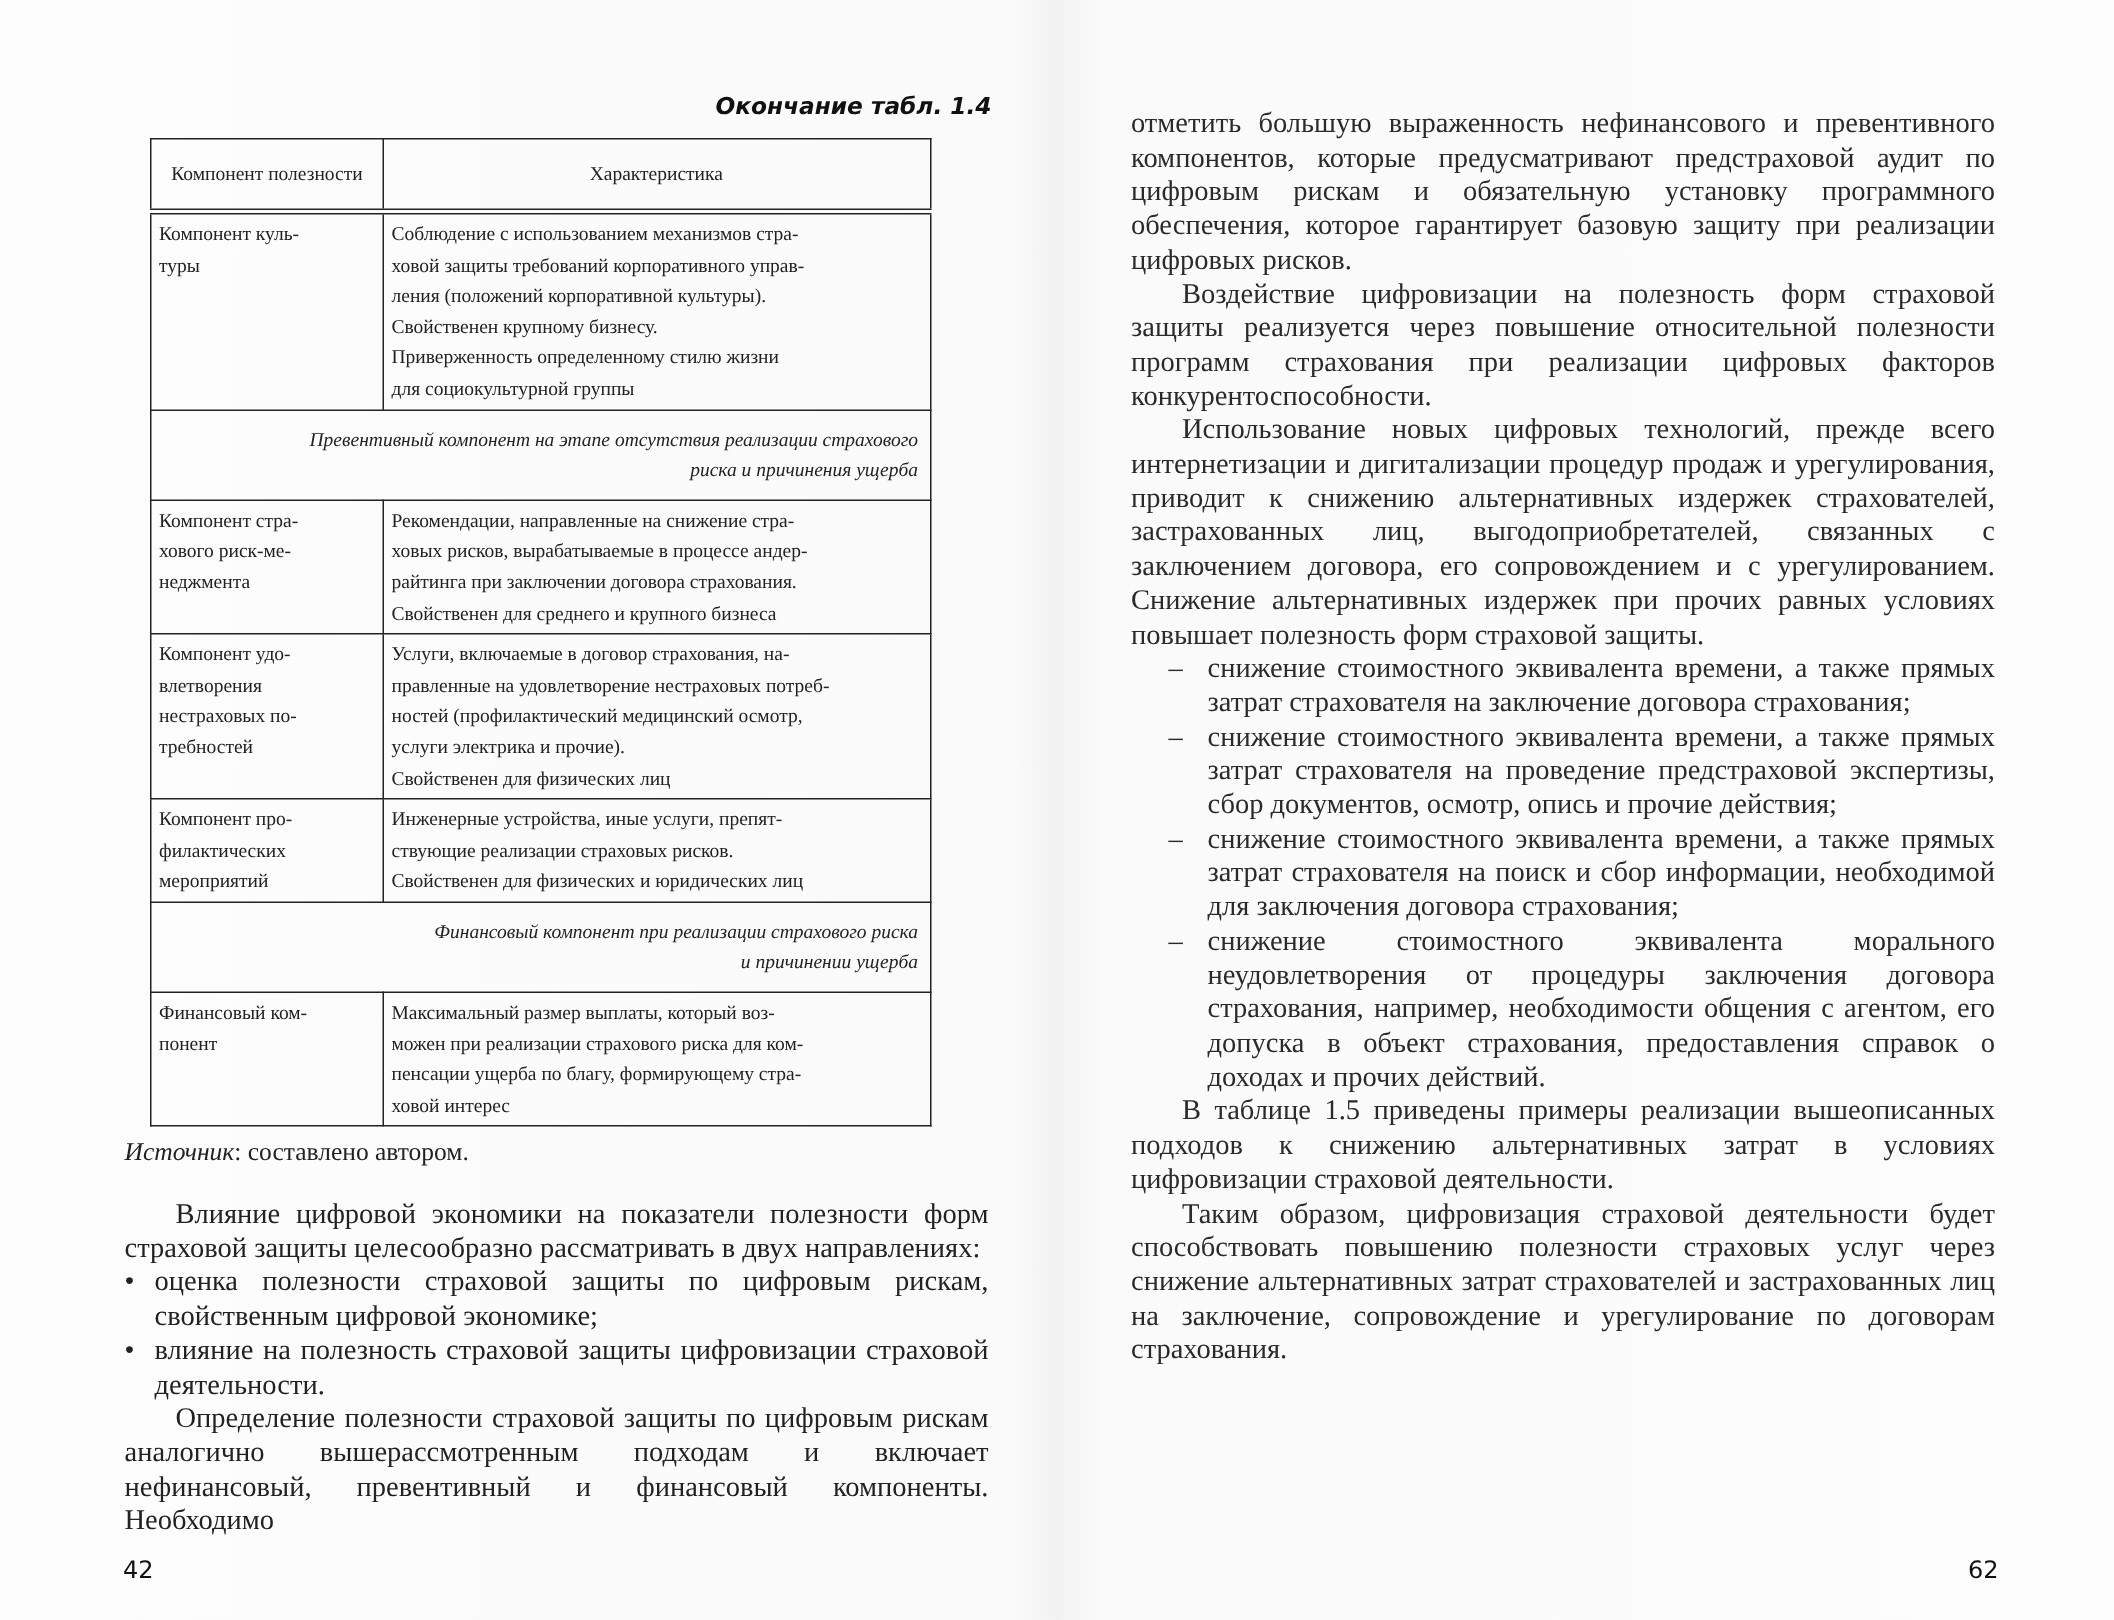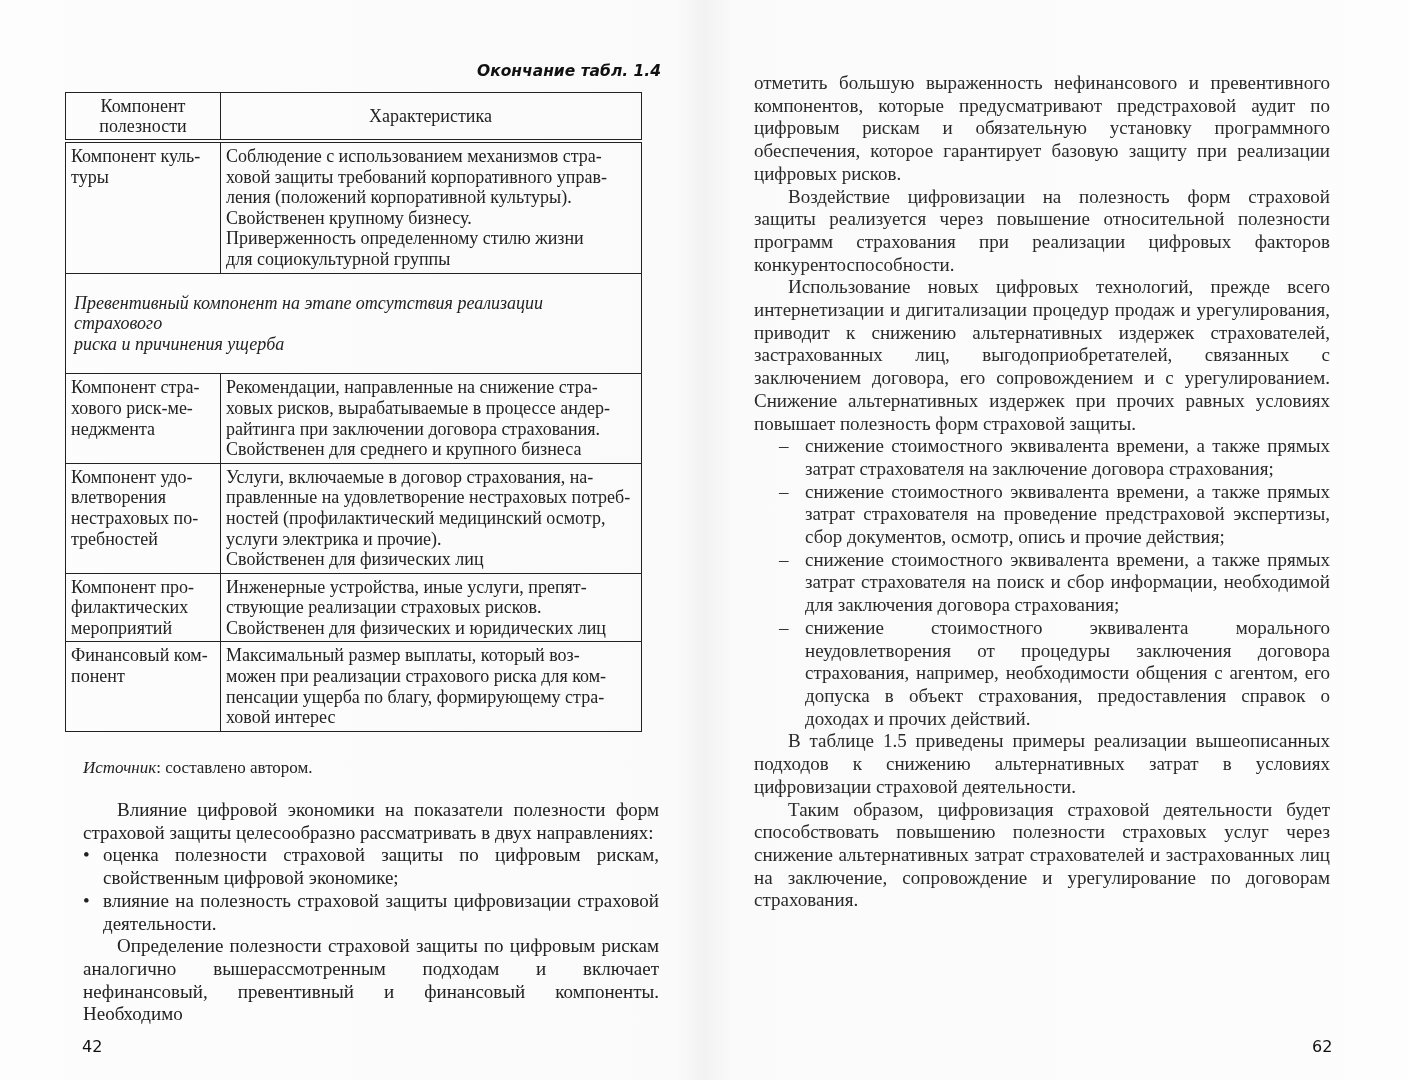--- a/index.html
+++ b/index.html
@@ -20,36 +20,36 @@
   .page-right { left: 705px; width: 704px; }
 
   .table-caption {
     position: absolute; left: 83px; width: 578px; top: 62px;
     text-align: right;
     font-family: "DejaVu Sans", sans-serif;
     font-style: italic;
     font-size: 15.5px; color: #111; font-weight: bold;
   }
   table.comp {
-    position: absolute; left: 65px; top: 92px; width: 577px;
+    position: absolute; left: 100px; top: 92px; width: 521px;
     border-collapse: collapse;
-    font-size: 18px; line-height: 20.6px; color: #222;
+    font-size: 13px; line-height: 20.6px; color: #222;
   }
   table.comp td, table.comp th {
     border: 1.5px solid #222;
     vertical-align: top;
     padding: 3px 6px 3px 5px;
     font-weight: normal;
   }
   table.comp th { text-align: center; vertical-align: middle; }
   table.comp th.c1 { width: 143px; line-height: 20px; padding: 3px 4px; }
   table.comp thead tr { border-bottom: 4px double #222; }
   table.comp thead th { border-bottom: 4px double #222; height: 40px; }
   table.comp td.section {
-    text-align: left; font-style: italic; padding: 19px 8px;
+    text-align: right; font-style: italic; padding: 9px 8px;
   }
   table.comp td.c1 { width: 143px; }
 
   .source {
     position: absolute; left: 83px; top: 758px;
     font-size: 17px;
   }
   .source i { font-style: italic; }
 
   .text-block {
@@ -105,20 +105,23 @@
         </tr>
         <tr>
           <td class="c1">Компонент удо-<br>влетворения<br>нестраховых по-<br>требностей</td>
           <td>Услуги, включаемые в договор страхования, на-<br>правленные на удовлетворение нестраховых потреб-<br>ностей (профилактический медицинский осмотр,<br>услуги электрика и прочие).<br>Свойственен для физических лиц</td>
         </tr>
         <tr>
           <td class="c1">Компонент про-<br>филактических<br>мероприятий</td>
           <td>Инженерные устройства, иные услуги, препят-<br>ствующие реализации страховых рисков.<br>Свойственен для физических и юридических лиц</td>
         </tr>
         <tr>
+          <td colspan="2" class="section">Финансовый компонент при реализации страхового риска<br>и причинении ущерба</td>
+        </tr>
+        <tr>
           <td class="c1">Финансовый ком-<br>понент</td>
           <td>Максимальный размер выплаты, который воз-<br>можен при реализации страхового риска для ком-<br>пенсации ущерба по благу, формирующему стра-<br>ховой интерес</td>
         </tr>
       </tbody>
     </table>
 
     <div class="source">
       <i>Источник</i><span>: составлено автором.</span>
     </div>
 

